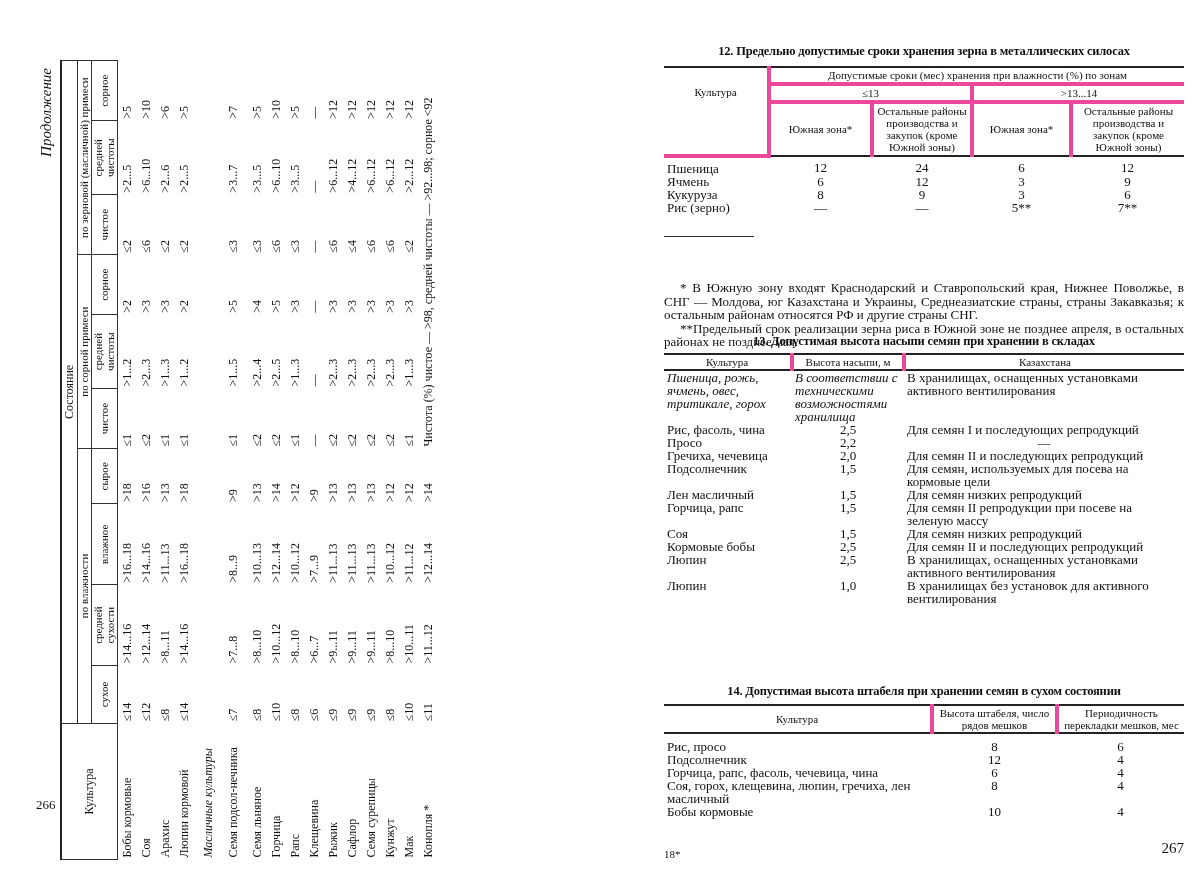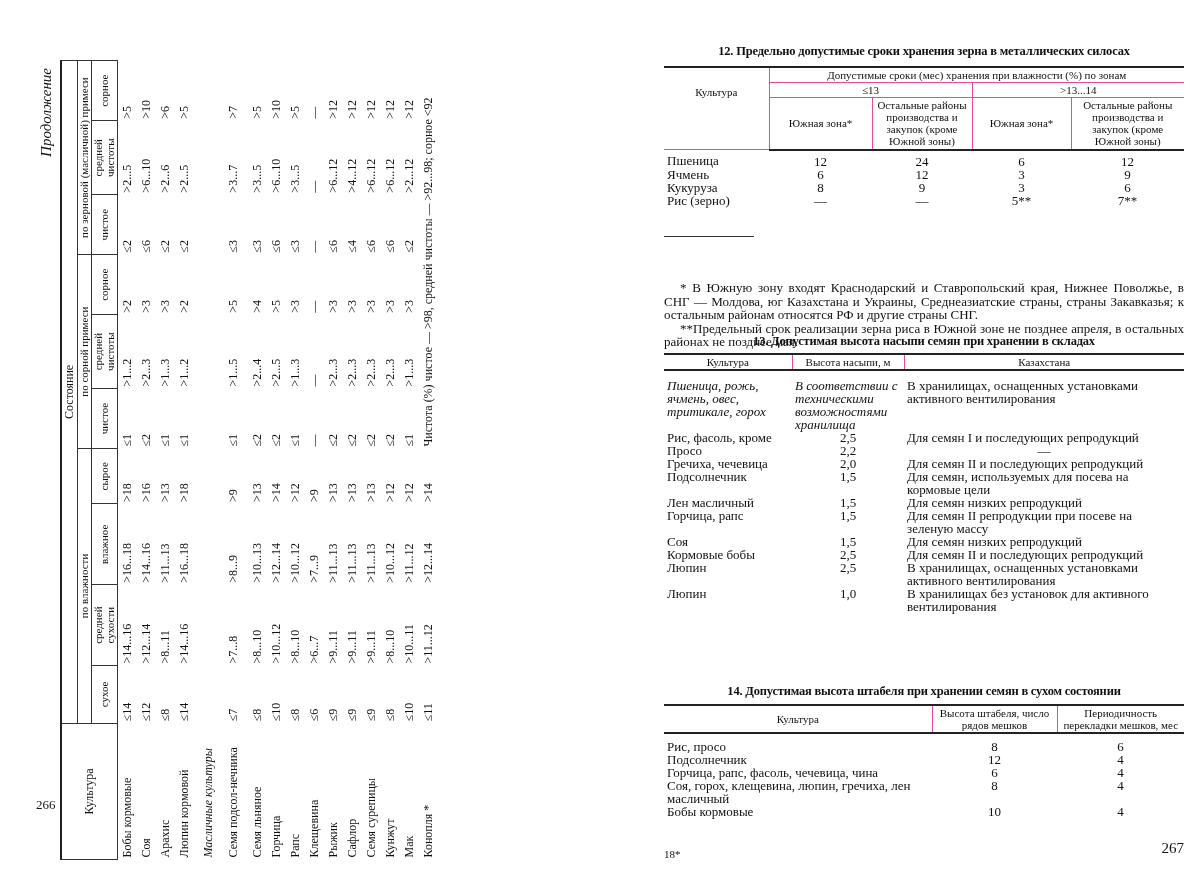--- a/index.html
+++ b/index.html
@@ -20,40 +20,40 @@
   table.rt td.c { text-align:left; }
   table.rt tbody tr.section td { font-style:italic; font-size:12px; padding-top:5px; }
   table.rt tbody tr.tall td { height:30px; }
   table.rt .note { font-size:12px; white-space:nowrap; }
 
   
   .right-page { position:absolute; left:664px; top:0; width:520px; height:892px; }
   .tcap { text-align:center; font-weight:bold; font-size:12.5px; letter-spacing:-0.2px;font-family:Liberation Serif, serif; }
   .cap12 { position:absolute; left:0; top:44px; width:520px; }
   table.t { border-collapse:collapse; font-size:13px; }
-  table.t th { font-weight:normal; font-size:11px; border:1px solid #ec4899; padding:1px 3px; line-height:1.1; }
+  table.t th { font-weight:normal; font-size:11px; border:4px solid #ec4899; padding:1px 3px; line-height:1.1; }
   table.t thead tr:first-child th { border-top:2px solid #222; }
   table.t thead tr:last-child th { border-bottom:2px solid #222; }
   table.t th:first-child { border-left:none; }
   table.t th:last-child { border-right:none; }
   table.t td { padding:0 3px; line-height:13px; vertical-align:top; font-size:13px; }
 
   .t12 { position:absolute; left:0; top:66px; width:520px; }
   .t12 td.n { text-align:center; }
   .t12 tbody tr:first-child td { padding-top:4px; }
   .t12-rule { position:absolute; left:0; top:236px; width:90px; border-top:1px solid #333; }
 
   .foot12 { position:absolute; left:0; top:246px; width:520px; font-size:13px; line-height:13.5px; text-align:justify;margin-top:35px; }
   .foot12 p { margin:0; text-indent:16px; }
 
   .cap13 { position:absolute; left:0; top:334px; width:520px; }
   .t13 { position:absolute; left:0; top:353px; width:520px; }
   .t13 td.n { text-align:center; }
   .t13 td.it { font-style:italic; }
-  .t13 tbody tr:first-child td { padding-top:8px; }
+  .t13 tbody tr:first-child td { }
 
   .cap14 { position:absolute; left:0; top:684px; width:520px; }
   .t14 { position:absolute; left:0; top:704px; width:520px; }
   .t14 td.n { text-align:center; }
   .t14 tbody tr:first-child td { padding-top:6px; }
 
   .sig { position:absolute; left:0; top:848px; font-size:11px; }
   .page-num-right { position:absolute; right:0; top:840px; font-size:15px; }
 </style>
 </head>
@@ -378,21 +378,21 @@
         <th>Казахстана</th>
       </tr>
     </thead>
     <tbody id="t13-body">
         <tr>
           <td class="it">Пшеница, рожь, ячмень, овес, тритикале, горох</td>
           <td class="it">В соответствии с техническими возможностями хранилища</td>
           <td>В хранилищах, оснащенных установками активного вентилирования</td>
         </tr>
         <tr>
-          <td>Рис, фасоль, кроме</td>
+          <td>Рис, фасоль, чина</td>
           <td class="n">2,5</td>
           <td>Для семян I и последующих репродукций</td>
         </tr>
         <tr>
           <td>Просо</td>
           <td class="n">2,2</td>
           <td style="text-align: center;">—</td>
         </tr>
         <tr>
           <td>Гречиха, чечевица</td>

